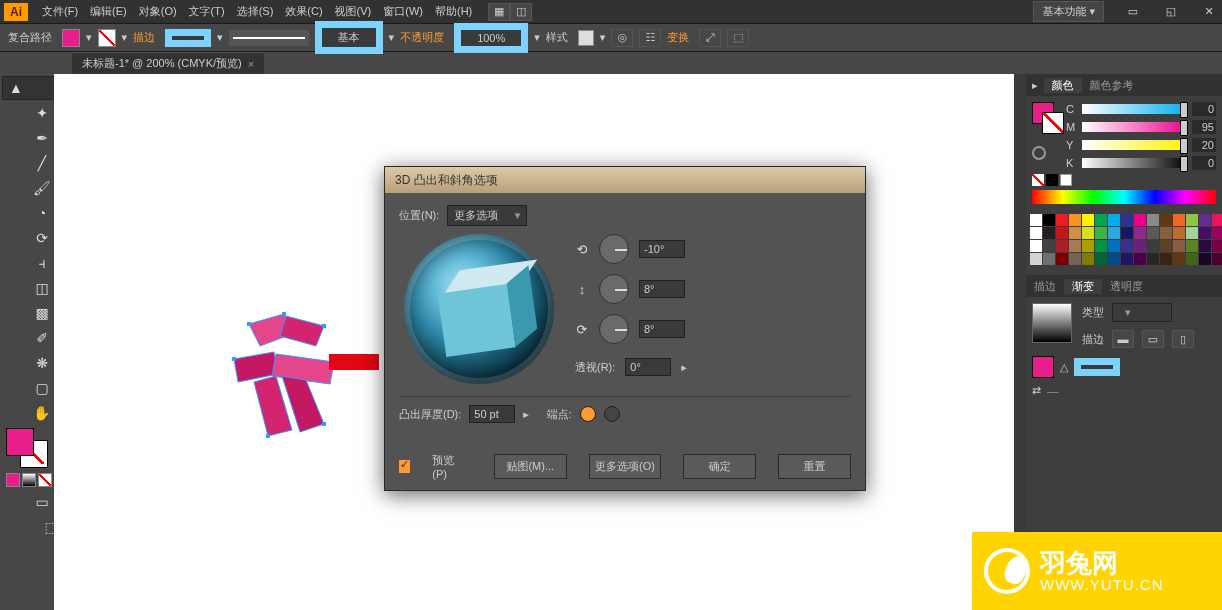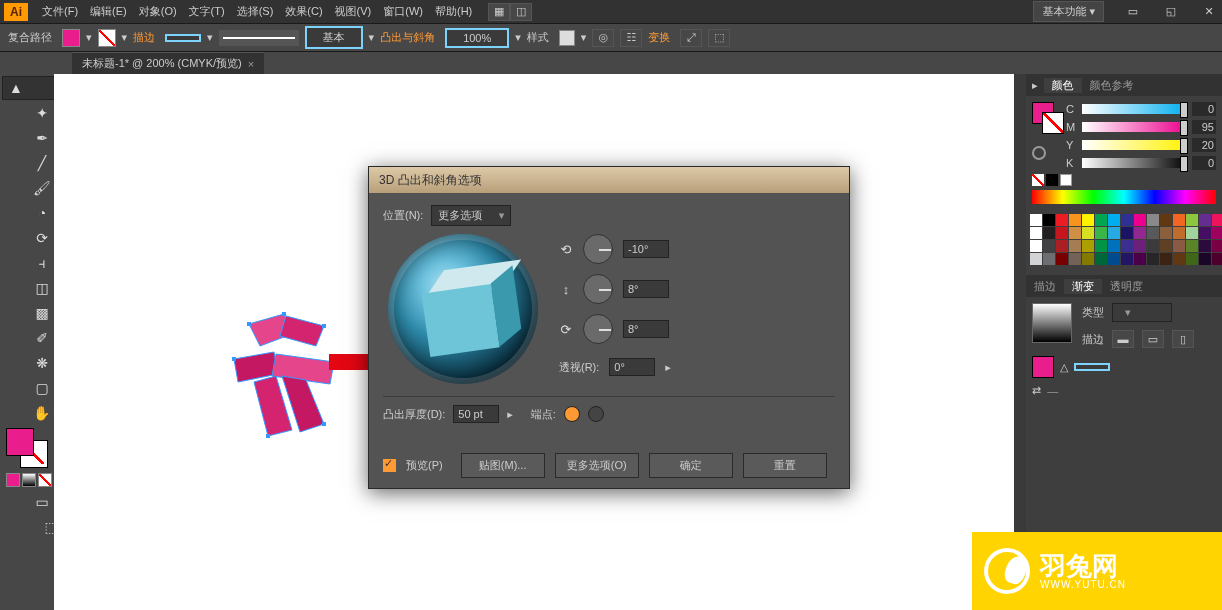--- a/index.html
+++ b/index.html
@@ -9,21 +9,21 @@
 .menu-item{padding:0 6px;cursor:pointer}
 .menu-right{margin-left:auto;display:flex;align-items:center;gap:20px}
 .basic-func{background:#444;padding:2px 8px;border:1px solid #555}
 .win-btn{width:18px;height:14px;display:inline-block;text-align:center}
 .controlbar{height:28px;background:#474747;display:flex;align-items:center;padding:0 8px;gap:6px;border-bottom:1px solid #1a1a1a}
 .cb-label{margin-right:4px}
 .swatch{width:18px;height:18px;border:1px solid #888}
 .pink{background:#e91e8c}
 .nofill{background:#fff;position:relative}
 .nofill::after{content:"";position:absolute;inset:0;background:linear-gradient(45deg,transparent 45%,red 45%,red 55%,transparent 55%)}
-.val-box{background:#3a3a3a;border:2px solid #7dd3fc;padding:2px 16px;min-width:30px;display:inline-block}
+.val-box{background:#3a3a3a;border:7px solid #7dd3fc;padding:2px 16px;min-width:30px;display:inline-block}
 .stroke-sel{width:80px;height:16px;background:#555;display:flex;align-items:center}
 .stroke-sel::before{content:"";flex:1;height:2px;background:#fff;margin:0 4px}
 .orange{color:#ff9933}
 .tabbar{height:22px;background:#474747;display:flex;align-items:end;padding-left:72px}
 .doc-tab{background:#323232;padding:3px 10px;border-top:1px solid #555;display:flex;align-items:center;gap:6px}
 .tab-x{color:#999;cursor:pointer}
 .main{position:absolute;top:74px;left:0;right:0;bottom:0;display:flex}
 .toolbox{width:54px;background:#474747;display:grid;grid-template-columns:1fr 1fr;gap:1px;padding:2px;align-content:start}
 .tool{height:24px;background:#474747;display:flex;align-items:center;justify-content:center;cursor:pointer;color:#ddd;font-size:14px}
 .tool.sel{background:#333}
@@ -45,47 +45,47 @@
 .slider-row{display:flex;align-items:center;gap:4px;margin-bottom:4px}
 .slider-row .lbl{width:12px}
 .slider{flex:1;height:10px;background:linear-gradient(to right,#fff,#e91e8c);position:relative}
 .slider::after{content:"";position:absolute;right:0;top:-2px;width:6px;height:14px;background:#ccc;border:1px solid #000}
 .sval{width:24px;background:#2a2a2a;text-align:right;padding:1px 2px}
 .spectrum{height:14px;margin-top:4px;background:linear-gradient(to right,red,yellow,lime,cyan,blue,magenta,red)}
 .swatch-grid{display:grid;grid-template-columns:repeat(15,12px);gap:1px;padding:4px}
 .swatch-grid div{width:12px;height:12px}
 .stroke-pnl{padding:6px}
 .grad-prev{width:40px;height:40px;background:linear-gradient(#fff,#000);border:1px solid #666;float:left;margin-right:8px}
-.dialog{position:absolute;top:166px;left:368px;width:482px;background:#535353;border:1px solid #2a2a2a;box-shadow:0 4px 20px rgba(0,0,0,.6)}
+.dialog{position:absolute;top:166px;left:384px;width:482px;background:#535353;border:1px solid #2a2a2a;box-shadow:0 4px 20px rgba(0,0,0,.6)}
 .dlg-title{height:26px;background:linear-gradient(#ddc9a8,#b89f7a);color:#333;padding:0 10px;line-height:26px;font-size:12px}
 .dlg-body{padding:12px 14px}
 .row{display:flex;align-items:center;gap:8px;margin-bottom:8px}
 .sel{background:#3a3a3a;border:1px solid #222;padding:2px 6px;min-width:80px;display:inline-flex;align-items:center;justify-content:space-between}
 .sel::after{content:"▾";color:#999;margin-left:6px}
 .preview3d{width:150px;height:150px;border-radius:50%;background:radial-gradient(circle at 38% 34%,#a9def0 0%,#6fc4e0 16%,#2c88a8 40%,#0a3040 72%,#031820 100%);position:relative;display:flex;align-items:center;justify-content:center;box-shadow:inset 0 0 0 6px rgba(255,255,255,.15),inset 0 0 24px rgba(0,0,0,.6)}
 .cube{width:78px;height:78px;position:relative;transform:rotate(-8deg)}
 .cube .face{position:absolute}
 .cube .top{width:78px;height:26px;background:#cfe9ef;transform:skewX(-42deg) translate(12px,-2px)}
 .cube .front{width:70px;height:64px;background:#6ec5d8;top:18px;left:0}
 .cube .side{width:24px;height:64px;background:#3a99ad;top:18px;left:70px;transform:skewY(-32deg) translateY(-8px)}
 .angle-ctrl{display:flex;align-items:center;gap:10px;margin-bottom:10px}
 .angle-ico{width:14px;height:14px;display:inline-block;color:#ddd;font-size:13px;text-align:center}
 .dial{width:30px;height:30px;border-radius:50%;background:#6a6a6a;border:1px solid #333;position:relative}
 .dial::after{content:"";position:absolute;top:14px;left:15px;width:12px;height:2px;background:#ddd;transform-origin:left}
 .nbox{width:46px;background:#3a3a3a;border:1px solid #222;padding:2px 4px}
 .sect{border-top:1px solid #3a3a3a;margin-top:10px;padding-top:8px}
-.dlg-buttons{display:flex;gap:10px;padding:10px 14px;align-items:center}
+.dlg-buttons{display:flex;gap:22px;padding:10px 14px;align-items:center}
 .chk{width:13px;height:13px;background:#ff9933;display:inline-block;position:relative}
 .chk::after{content:"✓";color:#333;position:absolute;top:-2px;left:1px;font-size:11px}
 .btn{background:#5a5a5a;border:1px solid #2a2a2a;padding:4px 0;width:84px;text-align:center;cursor:pointer}
 .yutu{position:absolute;right:0;bottom:0;width:250px;height:78px;background:#ffd400;display:flex;align-items:center;padding:0 12px;gap:10px}
 .yutu-logo{width:46px;height:46px;border-radius:50%;background:#ffd400;border:4px solid #fff;position:relative}
 .yutu-logo::before{content:"";position:absolute;width:20px;height:28px;background:#fff;border-radius:50% 50% 40% 40%;top:4px;left:18px;transform:rotate(20deg)}
 .yutu-txt{color:#fff;font-size:26px;font-weight:bold;line-height:1}
-.yutu-url{color:#fff;font-size:10px;letter-spacing:1px}
+.yutu-url{color:#fff;font-size:15px;letter-spacing:1px}
 .ico-btn{width:22px;height:18px;border:1px solid #555;display:inline-flex;align-items:center;justify-content:center;background:#474747}
 .sm-sw{width:16px;height:16px}
 .top-cols{display:flex;gap:16px}
 .left-block{width:160px;display:flex;flex-direction:column;align-items:center}
 .right-block{flex:1}
 .endcap{width:16px;height:16px;border-radius:50%;background:#444;border:1px solid #222;display:inline-block}
 .endcap.on{background:#ff9933}
 </style>
 </head>
 <body>
@@ -116,21 +116,21 @@
   <span class="swatch pink"></span>
     <span>▾</span>
   <span class="swatch nofill"></span>
     <span>▾</span>
   <span class="cb-label orange">描边</span>
   <span class="val-box"></span>
     <span>▾</span>
   <span class="stroke-sel"></span>
   <span class="val-box">基本</span>
     <span>▾</span>
-  <span class="cb-label orange">凸出与斜角</span>
+  <span class="cb-label orange">不透明度</span>
   <span class="val-box">100%</span>
     <span>▾</span>
   <span class="cb-label">样式</span>
   <span class="swatch sm-sw" style="background:#ddd"></span>
     <span>▾</span>
   <span class="ico-btn">◎</span>
   <span class="ico-btn">☷</span>
   <span class="cb-label orange">变换</span>
   <span class="ico-btn">⤢</span>
   <span class="ico-btn">⬚</span>

